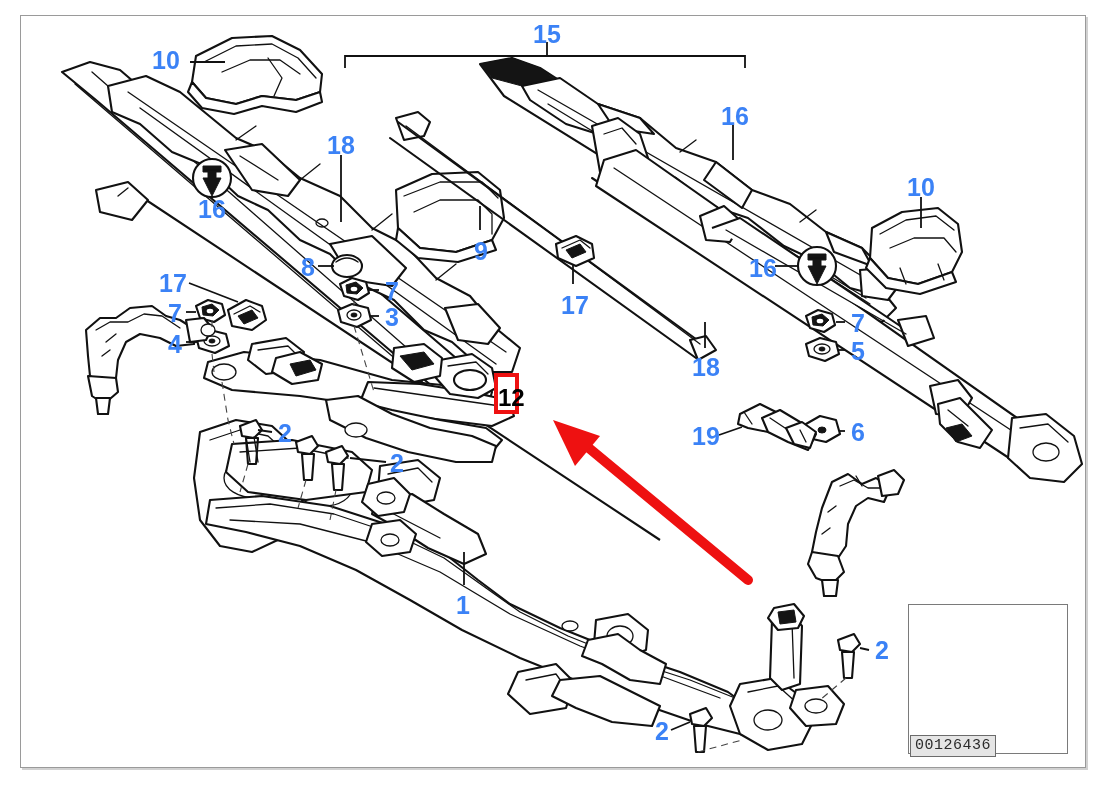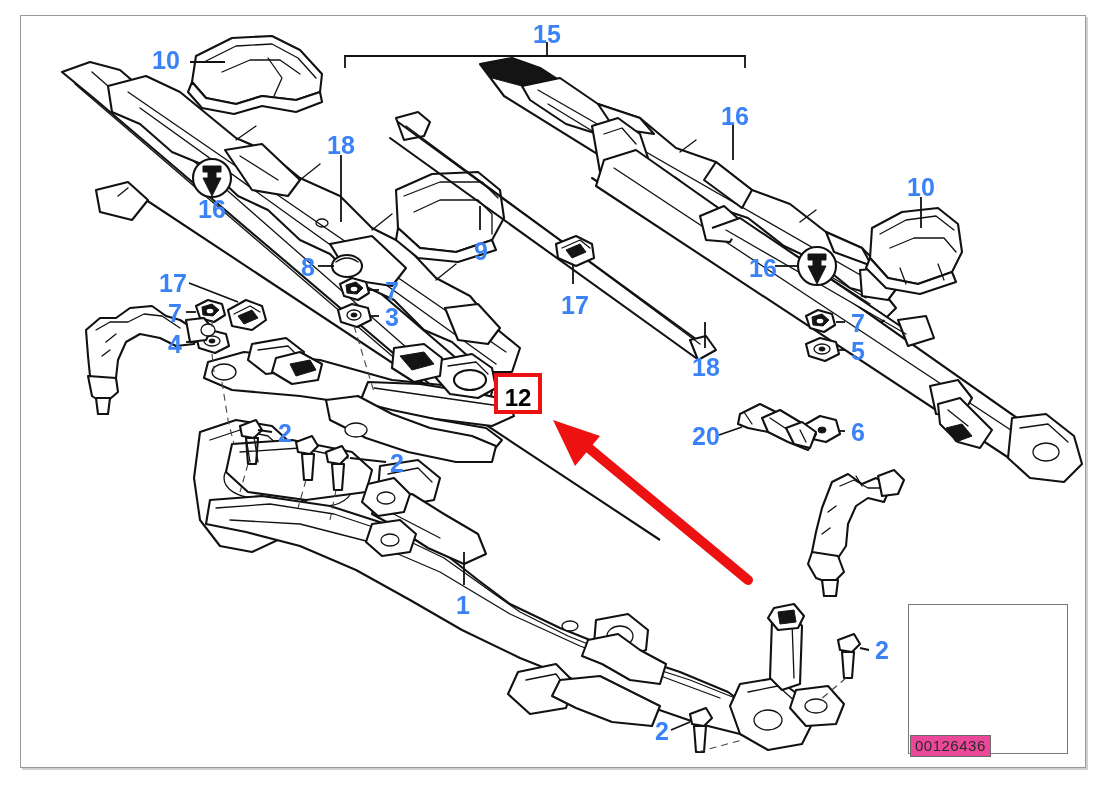--- a/index.html
+++ b/index.html
@@ -46,21 +46,21 @@
     white-space: nowrap;
   }
   .callout.sz {
     font-size: 25px;
   }
   
   #hl-12 {
     position: absolute;
     left: 494px;
     top: 373px;
-    width: 48px;
+    width: 25px;
     height: 41px;
     border: 4px solid #ee1111;
     box-sizing: border-box;
     background: #ffffff;
   }
   #hl-12 span {
     position: absolute;
     left: 0; right: 0;
     top: 7px;
     text-align: center;
@@ -78,23 +78,23 @@
     height: 150px;
     border: 1px solid #7a7a7a;
     box-sizing: border-box;
     background: #ffffff;
   }
   #inset-id {
     position: absolute;
     left: 910px;
     top: 735px;
     border: 1px solid #6b6b6b;
-    background: #ec4899;
+    background: #e5e5e5;
     padding: 1px 4px 2px 4px;
-    font-family: Liberation Sans, sans-serif;
+    font-family: Liberation Mono, monospace;
     font-size: 15px;
     color: #2b2b2b;
     letter-spacing: 0.5px;
   }
 </style>
 </head>
 <body>
 
 <div id="page">
 
@@ -439,21 +439,21 @@
     <div class="callout sz" style="left:749px;  top:256px;">16</div>
     <div class="callout sz" style="left:159px;  top:271px;">17</div>
     <div class="callout sz" style="left:385px;  top:279px;">7</div>
     <div class="callout sz" style="left:385px;  top:305px;">3</div>
     <div class="callout sz" style="left:168px;  top:301px;">7</div>
     <div class="callout sz" style="left:168px;  top:332px;">4</div>
     <div class="callout sz" style="left:851px;  top:311px;">7</div>
     <div class="callout sz" style="left:851px;  top:339px;">5</div>
     <div class="callout sz" style="left:692px;  top:355px;">18</div>
     <div class="callout sz" style="left:851px;  top:420px;">6</div>
-    <div class="callout sz" style="left:692px;  top:424px;">20</div>
+    <div class="callout sz" style="left:692px;  top:424px;">19</div>
     <div class="callout sz" style="left:278px;  top:421px;">2</div>
     <div class="callout sz" style="left:390px;  top:451px;">2</div>
     <div class="callout sz" style="left:456px;  top:593px;">1</div>
     <div class="callout sz" style="left:875px;  top:638px;">2</div>
     <div class="callout sz" style="left:655px;  top:719px;">2</div>
   </div>
 
   <div id="hl-12">
     <span>12</span>
   </div>

